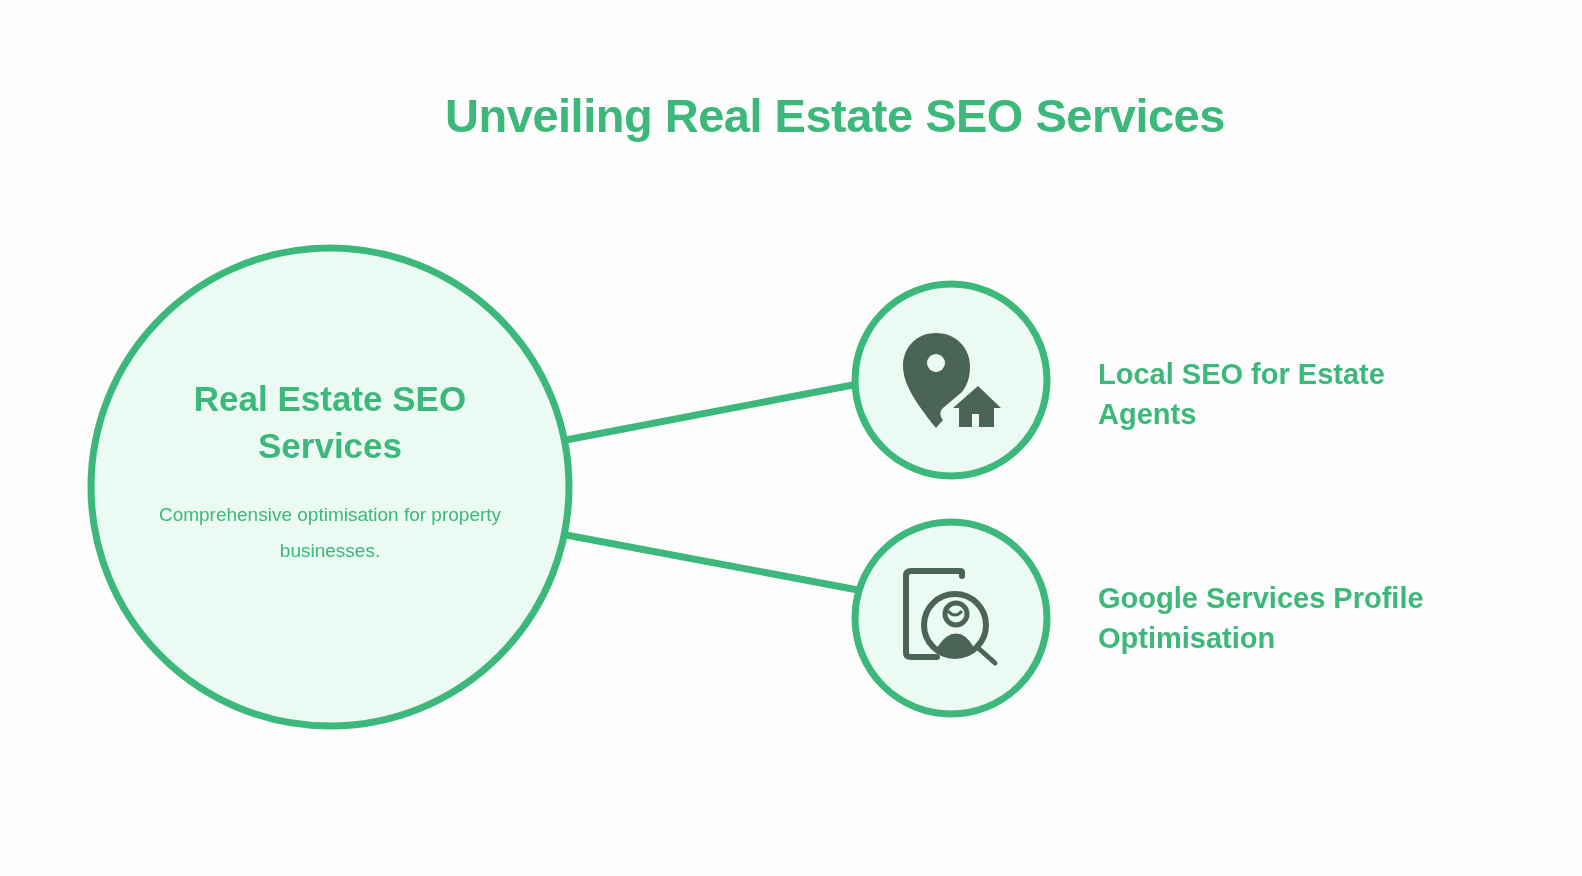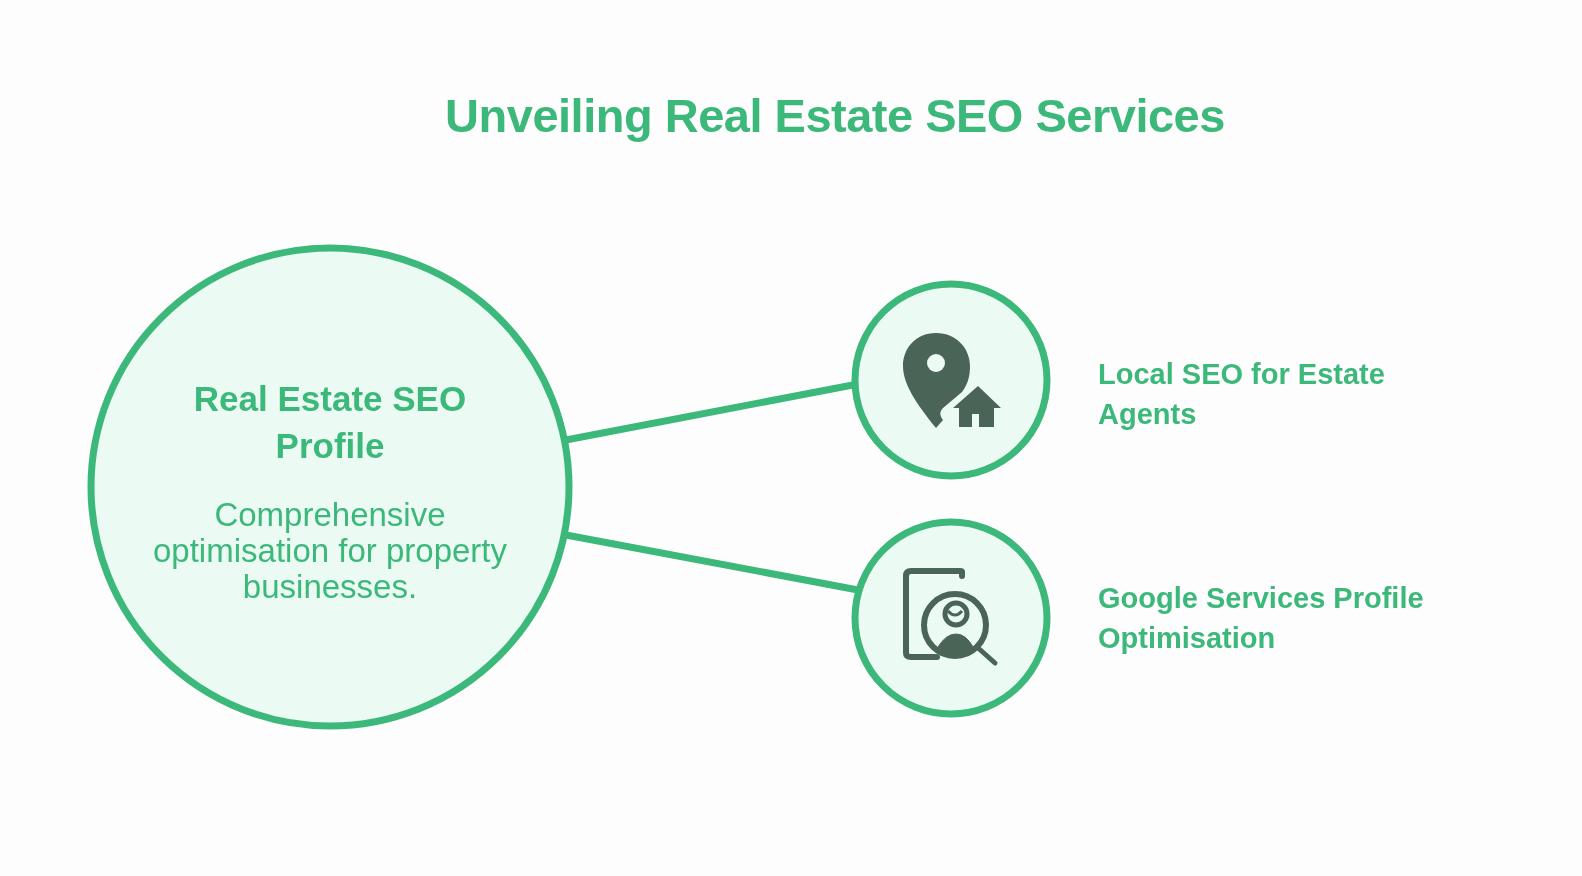--- a/index.html
+++ b/index.html
@@ -16,21 +16,21 @@
   svg.diagram { position: absolute; left: 0; top: 0; }
   .center-text {
     position: absolute; left: 150px; width: 360px; top: 375px;
     text-align: center;
   }
   .center-title {
     font-size: 35px; font-weight: bold; color: #3bb87a;
     line-height: 47px; margin: 0;
   }
   .center-desc {
-    font-size: 33px; color: #3bb87a; line-height: 36px;
+    font-size: 19px; color: #3bb87a; line-height: 36px;
     margin: 28px 0 0 0;
   }
   .branch-label {
     position: absolute; left: 1098px; width: 380px;
     font-size: 29px; font-weight: bold; color: #3bb87a; line-height: 40px;
   }
 </style>
 </head>
 <body>
 
@@ -56,18 +56,18 @@
     <path d="M962 576 L962 572 Q962 571 960 571 L911 571 Q906 571 906 576 L906 653 Q906 657 911 657 L937 657" stroke-width="6" stroke-linecap="round"></path>
     <circle cx="955" cy="625" r="31" stroke-width="6"></circle>
     <line x1="977" y1="647" x2="995" y2="663" stroke-width="5" stroke-linecap="round"></line>
     <circle cx="956" cy="614" r="11" stroke-width="5"></circle>
     <path d="M938 647 Q946 634 956 634 Q966 634 973 647 Q965 654 955 654 Q945 654 938 647 Z" fill="#4a6558" stroke-width="1"></path>
     <path d="M948 611 Q955 619 962 611" stroke-width="3"></path>
   </g>
 </svg>
 
 <div class="center-text">
-  <p class="center-title">Real Estate SEO Profile</p>
+  <p class="center-title">Real Estate SEO Services</p>
   <p class="center-desc">Comprehensive optimisation for property businesses.</p>
 </div>
 
 <div class="branch-label" style="top:340px;margin-top:14px;">Local SEO for Estate Agents</div>
 <div class="branch-label" style="top:578px;">Google Services Profile Optimisation</div>
 
 </body></html>

